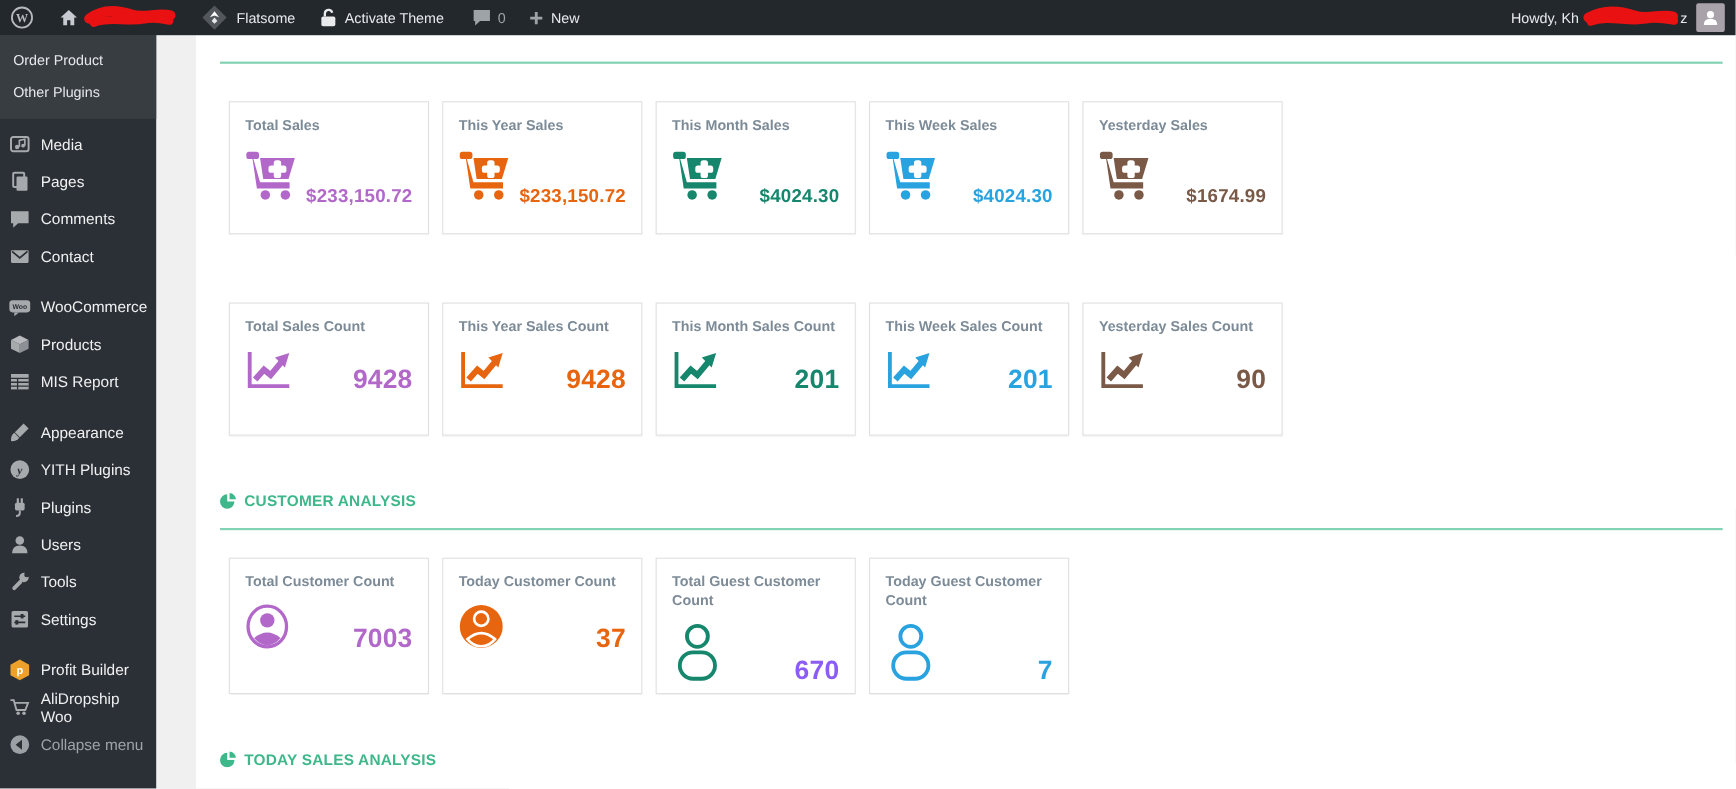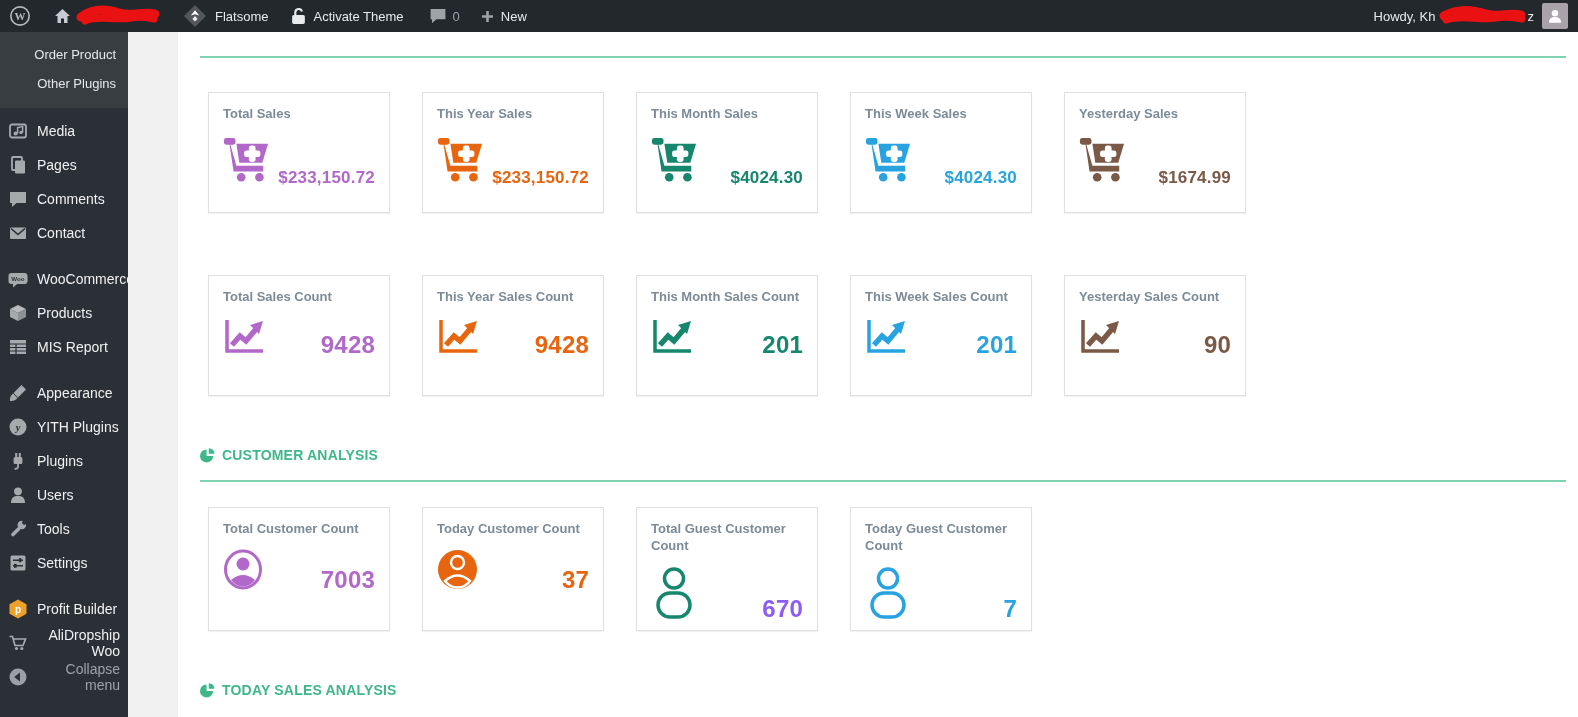--- a/index.html
+++ b/index.html
@@ -13,39 +13,39 @@
   .ab-item{display:flex;align-items:center;height:100%;padding:0 9px;cursor:pointer;white-space:nowrap;}
   .ab-item svg{display:block;}
   .ab-label{margin-left:7px;color:#e8eaec;}
   .ab-dim{color:#9ea3a8;margin-left:6px;}
   .ab-right{margin-left:auto;display:flex;align-items:center;height:100%;padding-right:8px;}
   .scribble{display:block;}
   .avatar{width:26px;height:26px;margin-left:8px;background:#a9a2ab;border-radius:2px;
     display:flex;align-items:center;justify-content:center;}
 
   
-  .sidebar{position:absolute;top:32px;left:0;bottom:0;width:128px;background:#2b3036;z-index:20;text-align:right;}
+  .sidebar{position:absolute;top:32px;left:0;bottom:0;width:142px;background:#2b3036;z-index:20;}
   .submenu{background:#383d42;padding:8px 0 10px 0;}
   .submenu-item{padding:7px 12px;color:#e6e8ea;font-size:13px;cursor:pointer;}
   .menu{list-style:none;margin:6px 0 0 0;padding:0;}
   .menu-item{display:flex;align-items:center;height:34px;padding:0 8px;color:#f0f0f1;font-size:14px;cursor:pointer;}
   .menu-item .mi-icon{width:20px;height:20px;margin-right:9px;display:flex;align-items:center;justify-content:center;flex:0 0 20px;}
   .menu-item.dim{color:#9ea3a8;}
   .menu-sep{height:12px;}
 
   
   .gutter{position:absolute;top:32px;left:160px;bottom:0;width:18px;background:#f0f0f1;z-index:10;}
   .content{position:absolute;top:32px;left:178px;right:0;bottom:0;background:#fff;
     padding:8px 0 0 22px;box-sizing:border-box;overflow:hidden;}
   .section-title{display:flex;align-items:center;margin:50px 0 0 0;font-size:14px;font-weight:bold;
     color:#3eb78a;letter-spacing:.2px;line-height:18px;}
   .section-title:first-child{margin-top:0;}
   .section-title .h-icon{margin-right:7px;display:flex;}
   .section-hr{border:none;border-top:2px solid #82d3b4;margin:16px 12px 0 0;}
-  .cards-row{display:flex;gap:32px;padding-left:8px;}
+  .cards-row{display:flex;gap:12px;padding-left:8px;}
   .row-sales{margin-top:34px;}
   .row-count{margin-top:62px;}
   .row-customer{margin-top:25px;}
 
   .card{position:relative;width:182px;height:121px;box-sizing:border-box;background:#fff;
     border:1px solid #e0e0e0;box-shadow:0 1px 1px rgba(0,0,0,.05);padding:12px 14px;}
   .card.customer{height:124px;}
   .card-title{font-size:13px;font-weight:bold;color:#7c8b97;line-height:17px;}
   .card-body{display:flex;align-items:flex-end;justify-content:space-between;margin-top:12px;}
   .card-value{font-weight:bold;font-size:17px;letter-spacing:.2px;}

